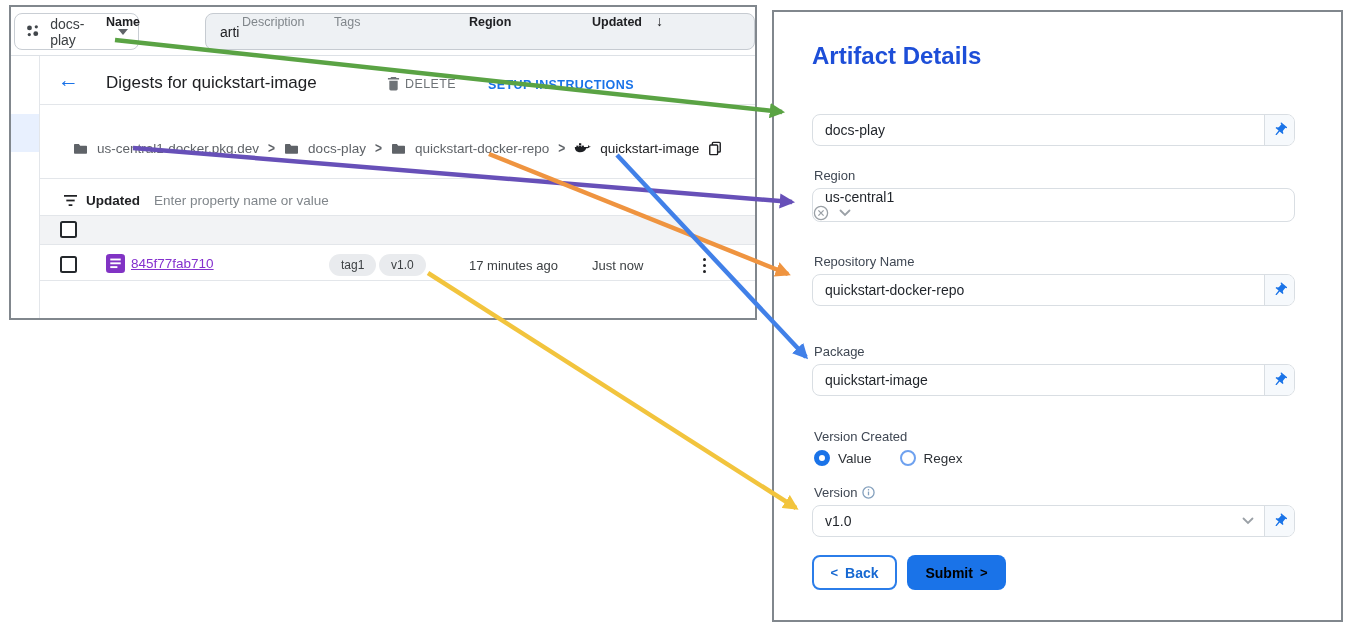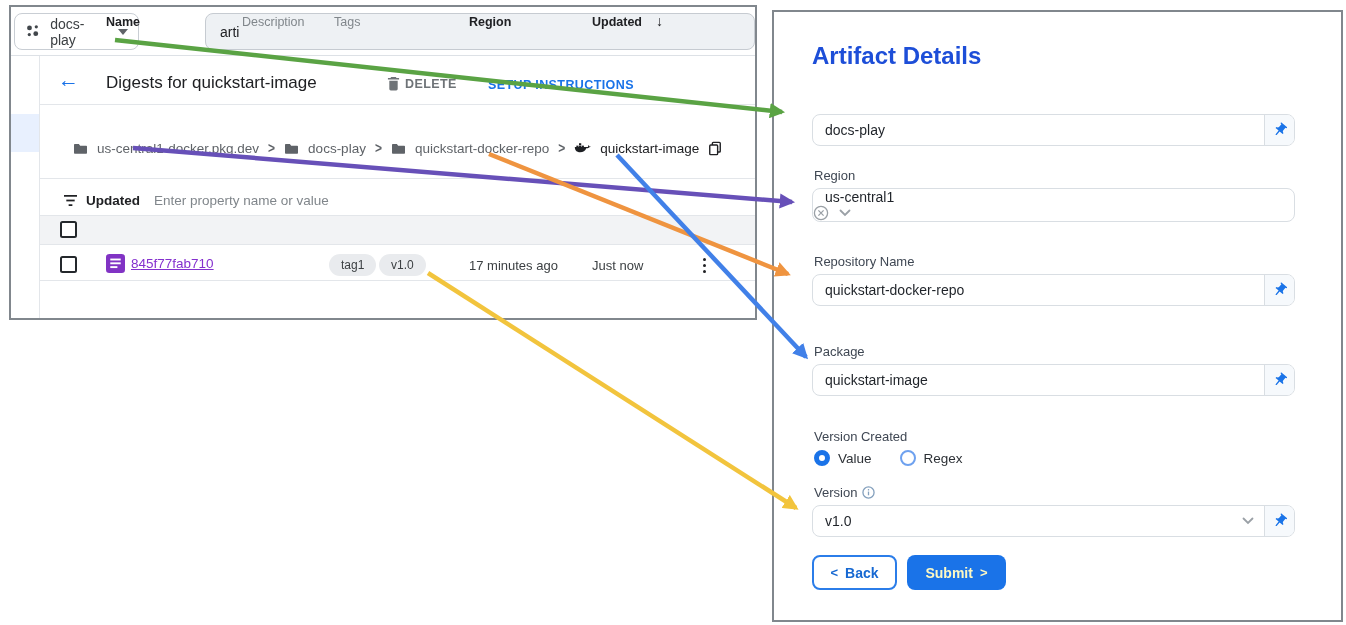--- a/index.html
+++ b/index.html
@@ -13,21 +13,21 @@
   .proj-btn .lbl { font-size:14px; color:#3c4043; }
   .tri-down { width:0; height:0; border-left:5px solid transparent; border-right:5px solid transparent; border-top:6px solid #5f6368; margin-left:2px; }
   .search-box { position:absolute; left:194px; top:6px; width:550px; height:37px; background:#eef1f4; border:1px solid #c6cbd1; border-radius:8px; display:flex; align-items:center; padding:0 14px; }
   .search-box input { border:none; background:transparent; outline:none; width:100%; font-family:"Liberation Sans",sans-serif; font-size:14px; color:#202124; }
 
   .sidebar { position:absolute; left:0; top:49px; bottom:0; width:29px; border-right:1px solid #e3e6ea; background:#fff; }
   .sidebar-highlight { position:absolute; left:0; top:58px; width:28px; height:38px; background:#e8f0fe; }
 
   .back-arrow { position:absolute; left:47px; top:62px; font-size:21px; color:#1a73e8; line-height:1; }
   .page-title { position:absolute; left:95px; top:66px; font-size:17px; color:#202124; }
-  .act-delete { position:absolute; left:376px; top:69px; display:flex; align-items:center; gap:5px; font-size:12.5px; font-weight:700; letter-spacing:.4px; color:#6e7377;text-align:right; }
+  .act-delete { position:absolute; left:376px; top:69px; display:flex; align-items:center; gap:5px; font-size:12.5px; font-weight:400; letter-spacing:.4px; color:#6e7377;text-align:right; }
   .act-setup { position:absolute; left:477px; top:71px; font-size:12.5px; font-weight:600; letter-spacing:.4px; color:#1a73e8; }
   .head-divider { position:absolute; left:29px; right:0; top:97px; height:1px; background:#e3e6ea; }
 
   .crumbs { position:absolute; left:62px; top:127px; height:28px; display:flex; align-items:center; gap:9px; font-size:13.5px; color:#5f6368; }
   .crumbs .cur { color:#202124; }
   .crumb-sep { font-size:12px; color:#5f6368; font-weight:600; transform:scaleY(1.2); }
   .crumb-divider { position:absolute; left:29px; right:0; top:171px; height:1px; background:#e3e6ea; }
 
   .filter-row { position:absolute; left:52px; top:182px; height:22px; display:flex; align-items:center; gap:8px; }
   .filter-label { font-size:13.5px; font-weight:600; color:#202124; margin-right:6px; }
@@ -56,21 +56,21 @@
   .field .val { flex:1; display:flex; align-items:center; padding:0 12px; gap:10px; }
   .field .val input { border:none; outline:none; background:transparent; width:100%; font-family:"Liberation Sans",sans-serif; font-size:14px; color:#1f2329; }
   .field .aux { display:flex; align-items:center; gap:10px; padding-right:10px; }
   .pin-seg { width:30px; border-left:1px solid #d9dee3; background:#f6f9fc; display:flex; align-items:center; justify-content:center; }
 
   .radio-row { position:absolute; left:40px; display:flex; align-items:center; gap:8px; font-size:13.5px; color:#2d3136; }
   .radio-on { width:16px; height:16px; border-radius:50%; border:5px solid #1a73e8; background:#fff; }
   .radio-off { width:16px; height:16px; border-radius:50%; border:2px solid #6ea1ef; background:#fff; margin-left:20px; }
 
   .btn-back { position:absolute; left:38px; top:543px; width:85px; height:35px; background:#fff; border:2px solid #2b7de9; border-radius:8px; color:#1668d2; font-weight:700; font-size:14px; display:flex; align-items:center; justify-content:center; gap:7px; }
-  .btn-submit { position:absolute; left:133px; top:543px; width:99px; height:35px; background:#1a73e8; border:none; border-radius:8px; color:#fef9c3; font-weight:700; font-size:14px; display:flex; align-items:center; justify-content:center; gap:7px; }
+  .btn-submit { position:absolute; left:133px; top:543px; width:99px; height:35px; background:#1a73e8; border:none; border-radius:8px; color:#000000; font-weight:700; font-size:14px; display:flex; align-items:center; justify-content:center; gap:7px; }
   .chev { font-weight:700; font-size:13px; }
 
   .arrows { position:absolute; left:0; top:0; z-index:10; pointer-events:none; }
 </style>
 </head>
 <body>
 
 <div class="page">
 
   <div class="left-shot">

